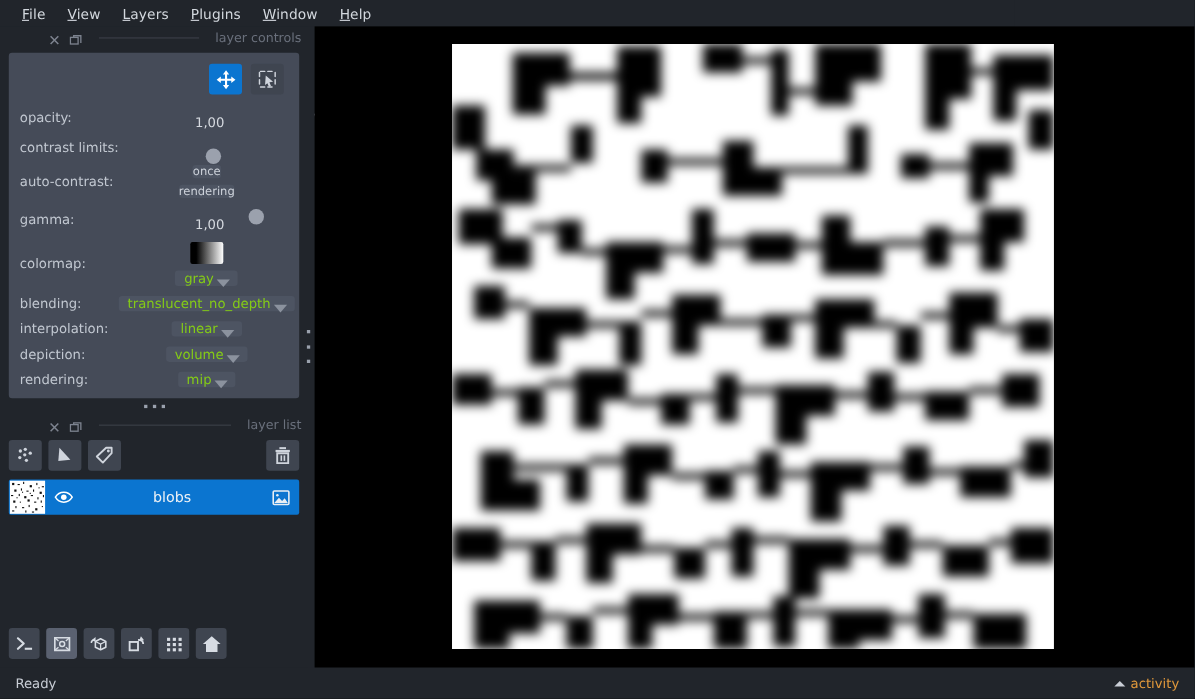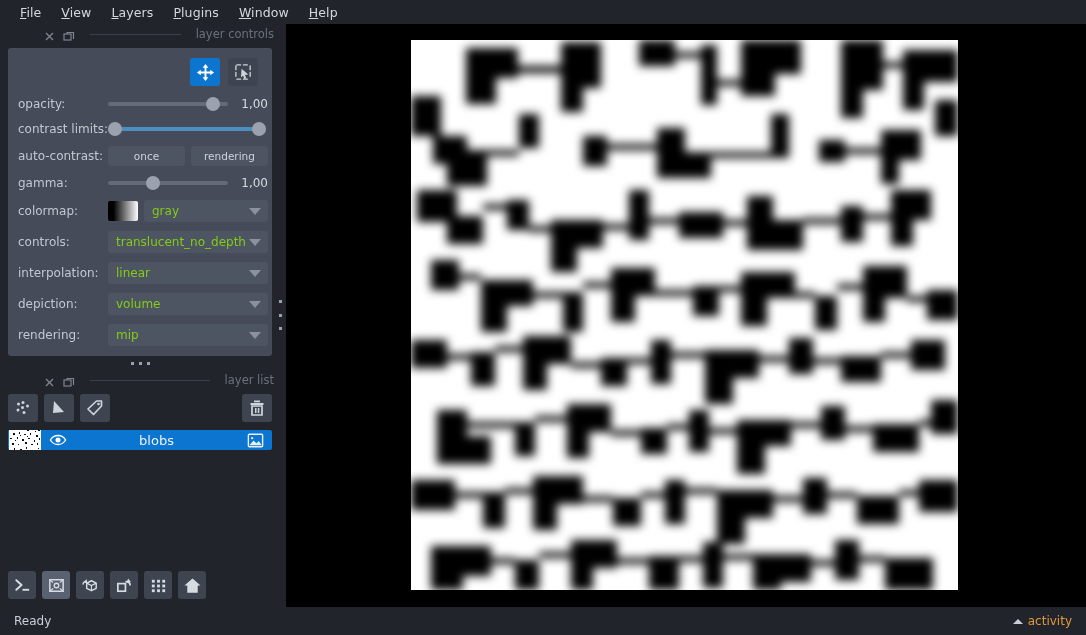--- a/index.html
+++ b/index.html
@@ -43,21 +43,21 @@
   #controls { padding: 8px 10px 10px 10px; }
   .toolrow { display: flex; justify-content: flex-end; gap: 8px; padding: 2px 4px 10px 0; }
   .toolbtn {
     width: 30px; height: 28px; border-radius: 3px; background: #3f4550;
     display: flex; align-items: center; justify-content: center;
   }
   .toolbtn.active { background: #0b75d0; }
 
   .ctl-grid { display: grid; grid-template-columns: 90px 1fr; row-gap: 9px; align-items: center; }
   .ctl-label { color: #c2c8d1; font-size: 12px; }
-  .ctl-field { display: flex; align-items: center; gap: 8px; }
+  .ctl-field { display: flex; align-items: center; gap: 8px; flex-direction: column; }
 
   .slider { position: relative; height: 16px; flex: 1; }
   .slider .trk {
     position: absolute; left: 0; right: 0; top: 6px; height: 4px;
     background: #656b78; border-radius: 2px;
   }
   .slider .trk.blue { background: #4a8ec2; }
   .slider .hnd {
     position: absolute; top: 1px; width: 14px; height: 14px; border-radius: 50%;
     background: #9ba1ad;
@@ -103,21 +103,21 @@
     display: flex; align-items: center; padding: 4px 8px 4px 8px; gap: 6px;
   }
   .lbtn {
     width: 30px; height: 28px; border-radius: 3px; background: #3f4550;
     display: flex; align-items: center; justify-content: center;
   }
   .spacer { flex: 1; }
 
   #layerlist { padding: 4px 8px 0 8px; }
   .layer-row {
-    display: flex; align-items: center; height: 20px; background: #0b75d0; border-radius: 2px;
+    display: flex; align-items: center; height: 32px; background: #0b75d0; border-radius: 2px;
     overflow: hidden;
   }
   .layer-thumb {
     width: 32px; height: 30px; flex: 0 0 auto; margin: 1px 0 1px 1px;
     background: #ffffff; position: relative; overflow: hidden;
   }
   .layer-name { flex: 1; text-align: center; color: #eef2f6; font-size: 13px; }
   .eye-wrap { width: 34px; display: flex; justify-content: center; }
   .type-wrap { width: 34px; display: flex; justify-content: center; }
 
@@ -237,21 +237,21 @@
 
         <div class="ctl-label">colormap:</div>
         <div class="ctl-field" style="gap:6px;">
           <div class="cmapswatch"></div>
           <div class="combo">
             <span>gray</span>
             <span class="caret"></span>
           </div>
         </div>
 
-        <div class="ctl-label">controls:</div>
+        <div class="ctl-label">blending:</div>
         <div class="ctl-field">
           <div class="combo">
             <span>translucent_no_depth</span>
             <span class="caret"></span>
           </div>
         </div>
 
         <div class="ctl-label">interpolation:</div>
         <div class="ctl-field">
           <div class="combo">

